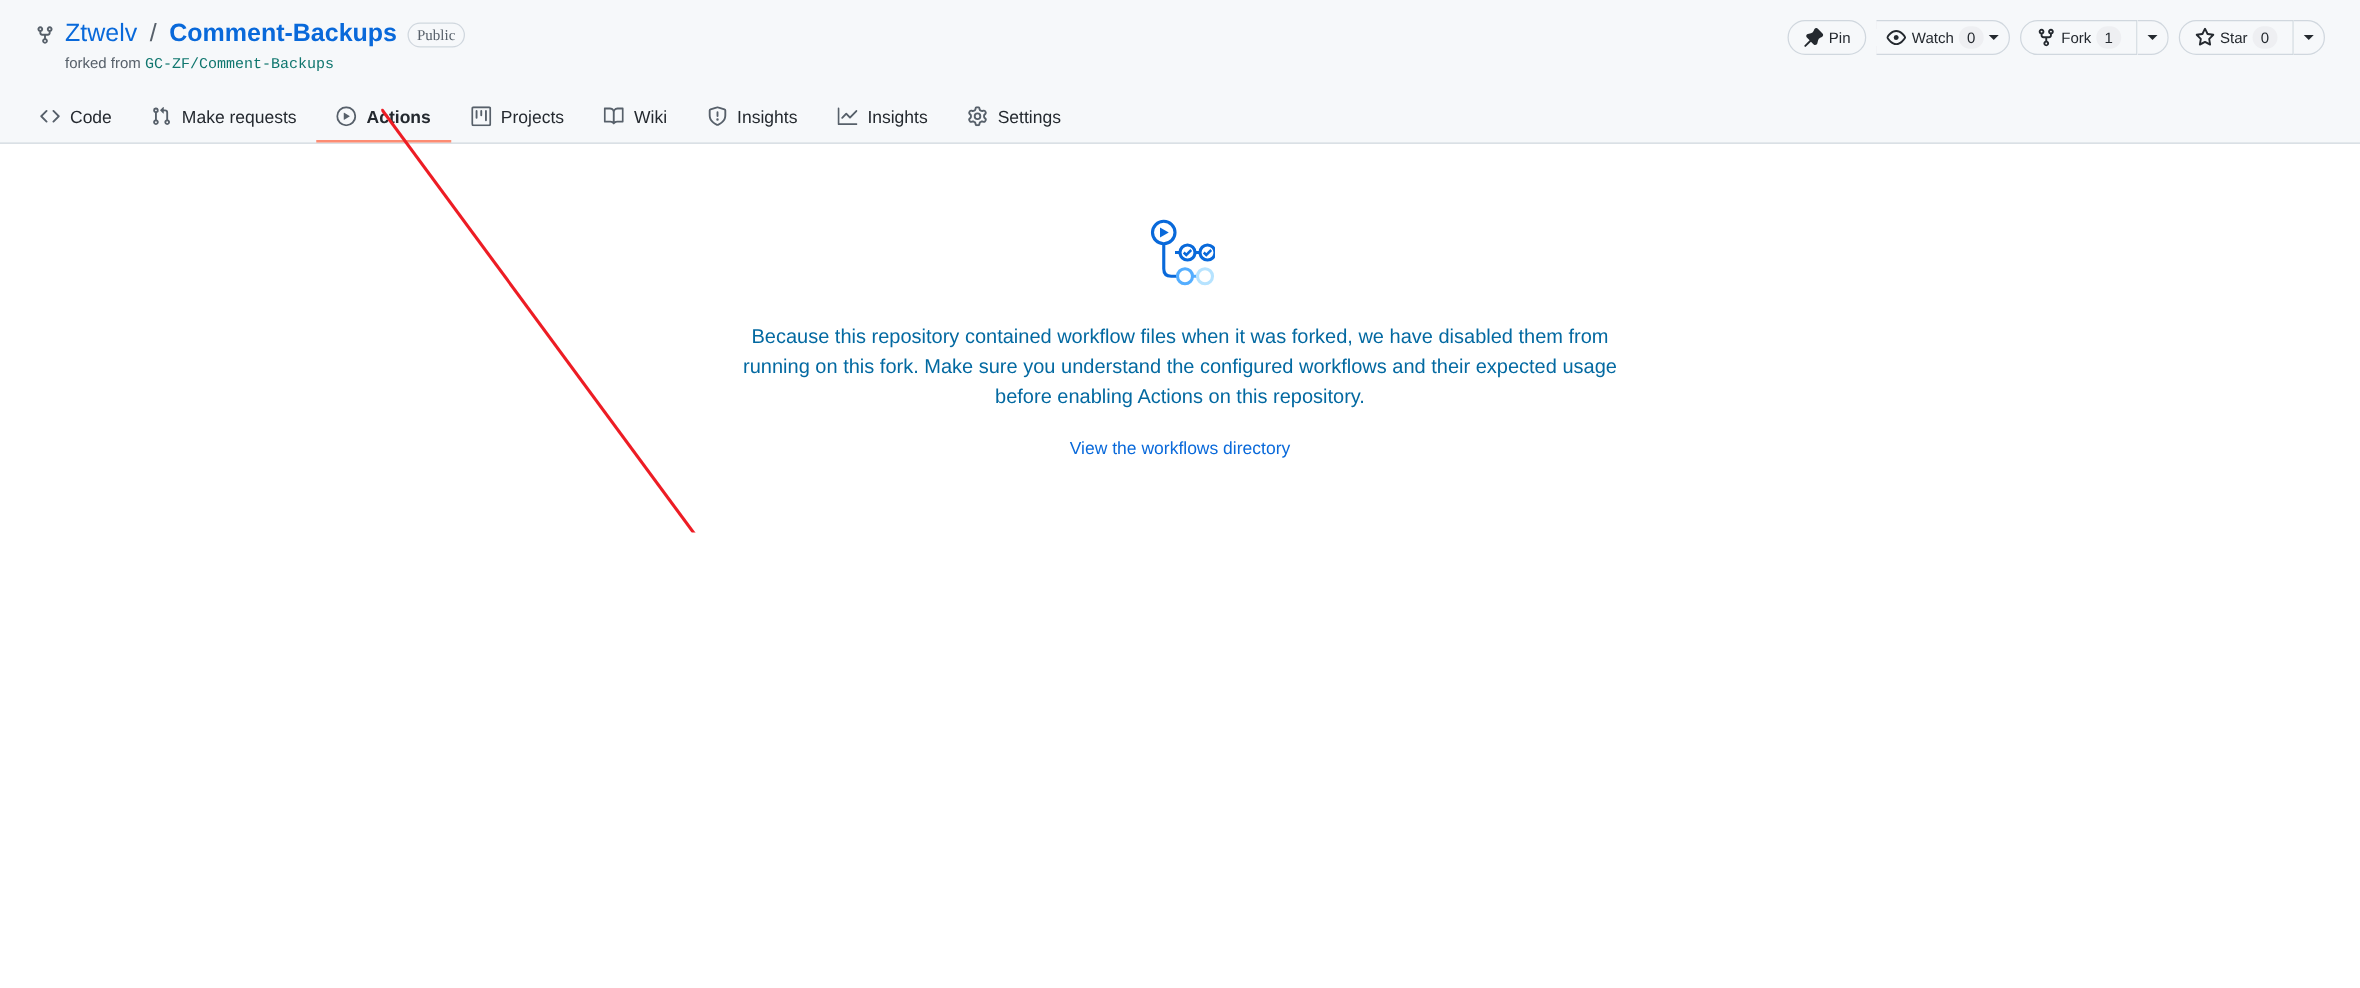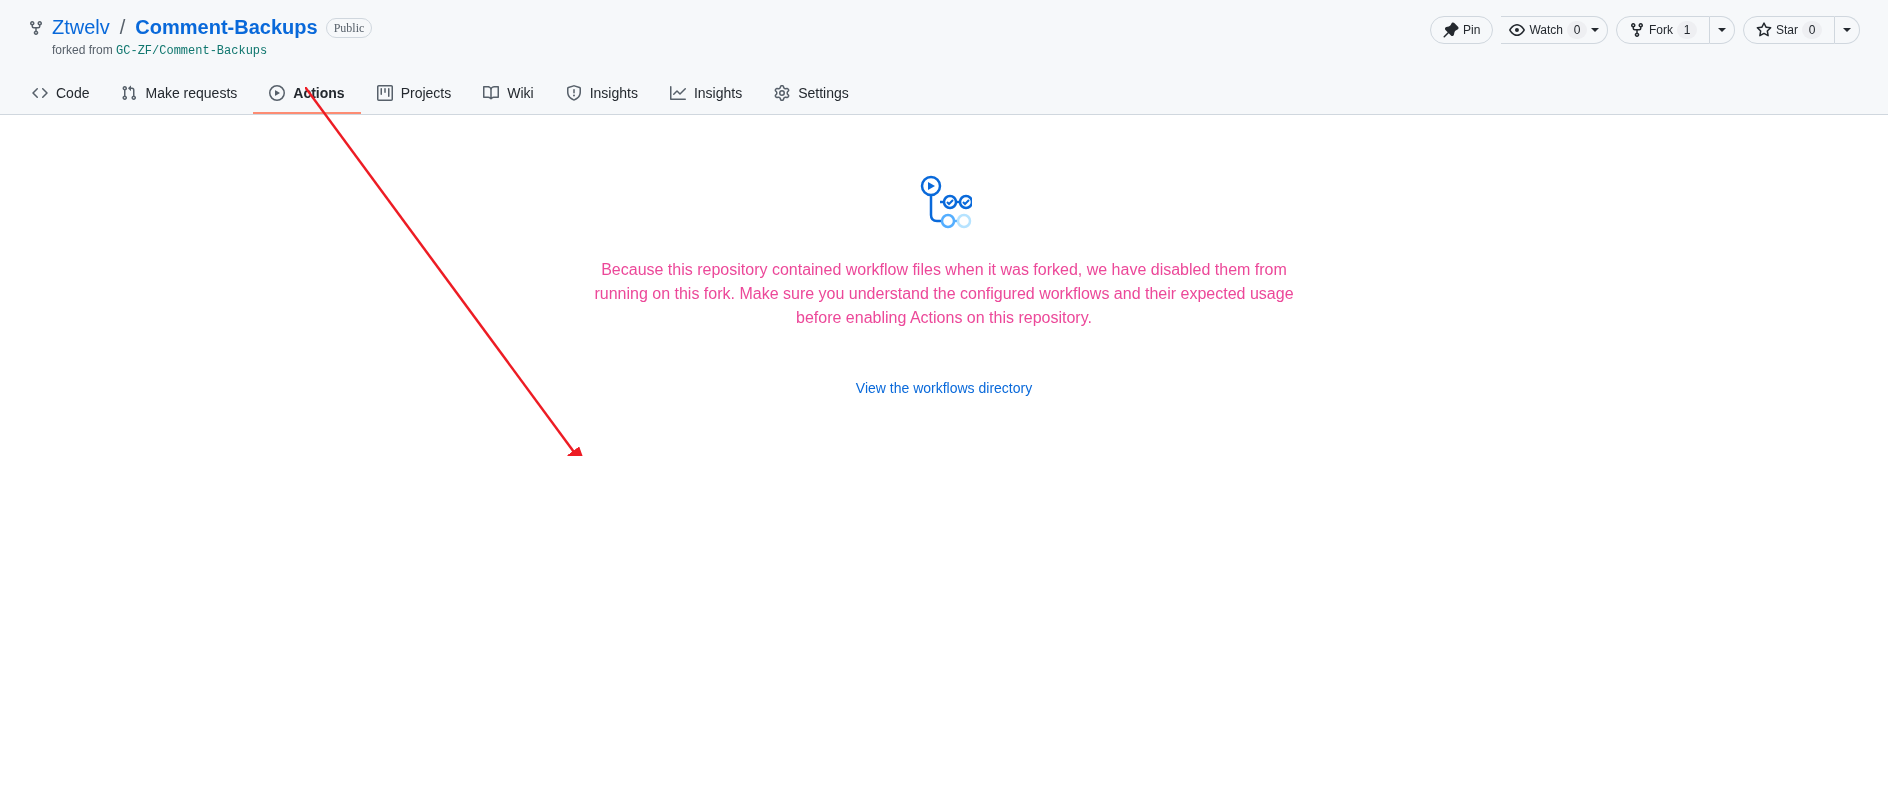--- a/index.html
+++ b/index.html
@@ -152,25 +152,24 @@
       margin-bottom: 24px;
     }
     .blankslate-title {
       font-size: 24px;
       font-weight: 600;
       margin-bottom: 10px;
       text-align: center;
     }
     .blankslate-desc {
       font-size: 16px;
-      color: #ec4899;
+      color: #0369a1;
       text-align: center;
       max-width: 720px;
       line-height: 1.5;
-      margin-bottom: 30px;
     }
     .primary-btn {
       background: #2da44e;
       color: #ffffff;
       border: 1px solid rgba(27,31,36,0.15);
       border-radius: 6px;
       padding: 8px 16px;
       font-size: 14px;
       font-weight: 500;
       cursor: pointer;

